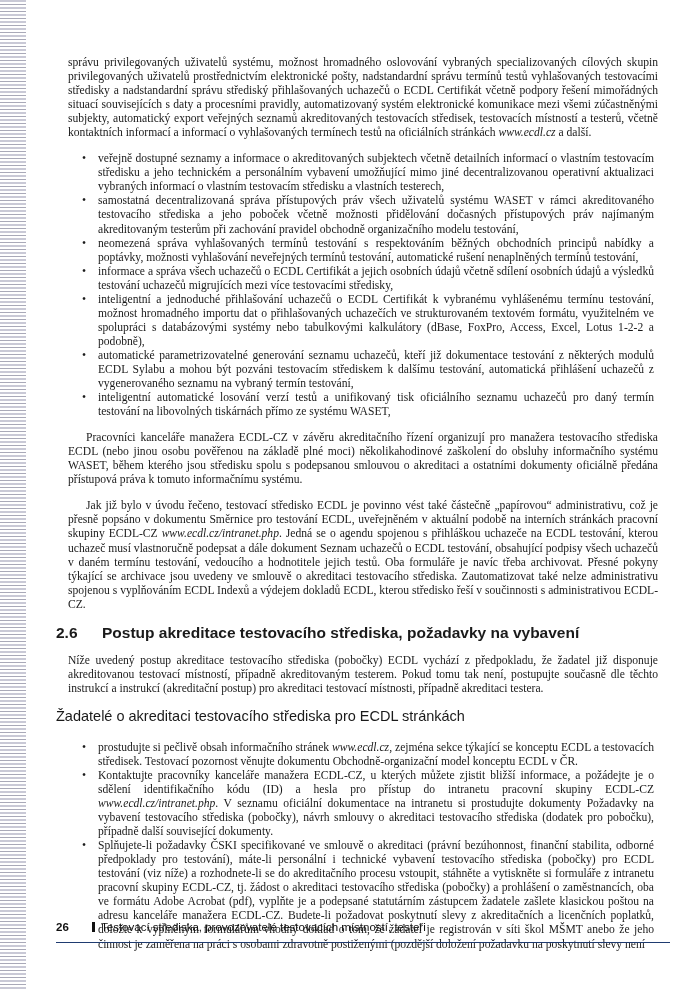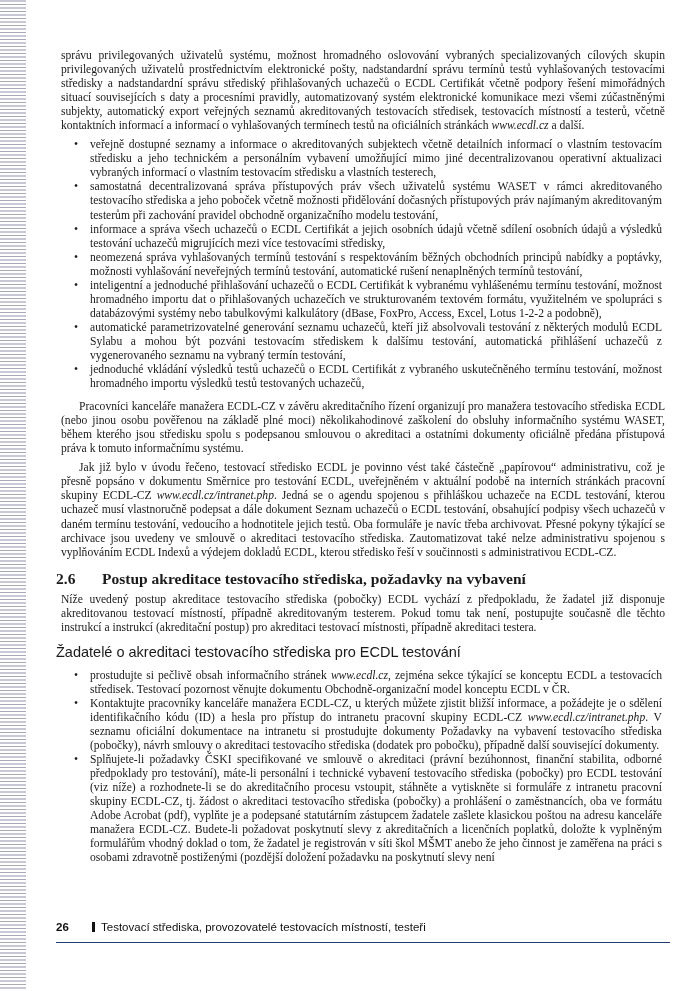--- a/index.html
+++ b/index.html
@@ -2,27 +2,27 @@
 <html><head>
 <meta charset="utf-8">
 <style>
   html, body { margin:0; padding:0; background:#fff; }
   body { width:700px; height:991px; position:relative; overflow:hidden;
          font-family:"DejaVu Serif","Liberation Serif",serif; color:#1a1a1a; }
   .stripes { position:absolute; left:0; top:0; width:26px; height:991px;
     background: repeating-linear-gradient(to bottom, #c9c9d6 0px, #c9c9d6 2px, #ffffff 2px, #ffffff 4px, #a9a9b8 4px, #a9a9b8 5px, #ffffff 5px, #ffffff 7px); }
   .content { position:absolute; left:56px; top:44px; width:614px;
     font-family:"Liberation Serif","DejaVu Serif",serif; font-size:11.6px; line-height:14.05px; text-align:justify; }
-  p { margin:5px; }
+  p { margin:12px; }
   p.indent { text-indent:18px; }
-  ul { margin:8px; padding:0 0 0 26px; list-style:none; }
+  ul { margin:16px; padding:0 0 0 26px; list-style:none; }
   ul li { position:relative; margin:0; }
   ul li::before { content:"•"; position:absolute; left:-16px; top:0; }
   ul.first { margin-top:2px; margin-bottom:9px; }
-  h2 { font-family:Liberation Serif, serif; font-weight:bold; font-size:15.5px;
+  h2 { font-family:Liberation Sans, sans-serif; font-weight:bold; font-size:15.5px;
        margin:10px 0 5px 0; line-height:18px; text-align:left; }
   h2 .num { display:inline-block; width:46px; }
   h3 { font-family:"Liberation Sans","DejaVu Sans",sans-serif; font-weight:normal; font-size:14.5px;
        margin:9px 0 4px 0; line-height:17px; text-align:left; }
   i { font-style:italic; }
   .rule { position:absolute; left:56px; top:942px; width:614px; height:1px; background:#1f3b70; }
   .footer { position:absolute; left:56px; top:921px; font-family:"Liberation Sans","DejaVu Sans",sans-serif;
             font-size:11.5px; color:#111; }
   .footer .page { font-weight:bold; display:inline-block; width:36px; }
   .footer .bar { display:inline-block; width:3px; height:10px; background:#111; margin-right:6px; vertical-align:-1px; }
@@ -30,33 +30,33 @@
 </head>
 <body>
 
 <div class="stripes"></div>
 
 <div class="content">
   <p><span>správu privilegovaných uživatelů systému, možnost hromadného oslovování vybraných specializovaných cílových skupin privilegovaných uživatelů prostřednictvím elektronické pošty, nadstandardní správu termínů testů vyhlašovaných testovacími středisky a nadstandardní správu střediský přihlašovaných uchazečů o ECDL Certifikát včetně podpory řešení mimořádných situací souvisejících s daty a procesními pravidly, automatizovaný systém elektronické komunikace mezi všemi zúčastněnými subjekty, automatický export veřejných seznamů akreditovaných testovacích středisek, testovacích místností a testerů, včetně kontaktních informací a informací o vyhlašovaných termínech testů na oficiálních stránkách </span><i>www.ecdl.cz</i><span> a další.</span></p>
   <ul class="first">
     <li>veřejně dostupné seznamy a informace o akreditovaných subjektech včetně detailních informací o vlastním testovacím středisku a jeho technickém a personálním vybavení umožňující mimo jiné decentralizovanou operativní aktualizaci vybraných informací o vlastním testovacím středisku a vlastních testerech,</li>
     <li>samostatná decentralizovaná správa přístupových práv všech uživatelů systému WASET v rámci akreditovaného testovacího střediska a jeho poboček včetně možnosti přidělování dočasných přístupových práv najímaným akreditovaným testerům při zachování pravidel obchodně organizačního modelu testování,</li>
+    <li>neomezená správa vyhlašovaných termínů testování s respektováním běžných obchodních principů nabídky a poptávky, možnosti vyhlašování neveřejných termínů testování, automatické rušení nenaplněných termínů testování,</li>
     <li>informace a správa všech uchazečů o ECDL Certifikát a jejich osobních údajů včetně sdílení osobních údajů a výsledků testování uchazečů migrujících mezi více testovacími středisky,</li>
-    <li>neomezená správa vyhlašovaných termínů testování s respektováním běžných obchodních principů nabídky a poptávky, možnosti vyhlašování neveřejných termínů testování, automatické rušení nenaplněných termínů testování,</li>
     <li>inteligentní a jednoduché přihlašování uchazečů o ECDL Certifikát k vybranému vyhlášenému termínu testování, možnost hromadného importu dat o přihlašovaných uchazečích ve strukturovaném textovém formátu, využitelném ve spolupráci s databázovými systémy nebo tabulkovými kalkulátory (dBase, FoxPro, Access, Excel, Lotus 1-2-2 a podobně),</li>
-    <li>automatické parametrizovatelné generování seznamu uchazečů, kteří již absolvovali testování z některých modulů ECDL Sylabu a mohou být pozváni testovacím střediskem k dalšímu testování, automatická přihlášení uchazečů z vygenerovaného seznamu na vybraný termín testování,</li>
-    <li>jednoduché vkládání výsledků testů uchazečů o ECDL Certifikát z vybraného uskutečněného termínu testování, možnost hromadného importu výsledků testů testovaných uchazečů,</li>
+    <li>automatické parametrizovatelné generování seznamu uchazečů, kteří již dokumentace testování z některých modulů ECDL Sylabu a mohou být pozváni testovacím střediskem k dalšímu testování, automatická přihlášení uchazečů z vygenerovaného seznamu na vybraný termín testování,</li>
+    <li>inteligentní automatické losování verzí testů a unifikovaný tisk oficiálního seznamu uchazečů pro daný termín testování na libovolných tiskárnách přímo ze systému WASET,</li>
   </ul>
   <p class="indent">Pracovníci kanceláře manažera ECDL-CZ v závěru akreditačního řízení organizují pro manažera testovacího střediska ECDL (nebo jinou osobu pověřenou na základě plné moci) několikahodinové zaškolení do obsluhy informačního systému WASET, během kterého jsou středisku spolu s podepsanou smlouvou o akreditaci a ostatními dokumenty oficiálně předána přístupová práva k tomuto informačnímu systému.</p>
   <p class="indent"><span>Jak již bylo v úvodu řečeno, testovací středisko ECDL je povinno vést také částečně „papírovou“ administrativu, což je přesně popsáno v dokumentu Směrnice pro testování ECDL, uveřejněném v aktuální podobě na interních stránkách pracovní skupiny ECDL-CZ </span><i>www.ecdl.cz/intranet.php</i><span>. Jedná se o agendu spojenou s přihláškou uchazeče na ECDL testování, kterou uchazeč musí vlastnoručně podepsat a dále dokument Seznam uchazečů o ECDL testování, obsahující podpisy všech uchazečů v daném termínu testování, vedoucího a hodnotitele jejich testů. Oba formuláře je navíc třeba archivovat. Přesné pokyny týkající se archivace jsou uvedeny ve smlouvě o akreditaci testovacího střediska. Zautomatizovat také nelze administrativu spojenou s vyplňováním ECDL Indexů a výdejem dokladů ECDL, kterou středisko řeší v součinnosti s administrativou ECDL-CZ.</span></p>
 
   <h2><span class="num">2.6</span><span>Postup akreditace testovacího střediska, požadavky na vybavení</span></h2>
   <p>Níže uvedený postup akreditace testovacího střediska (pobočky) ECDL vychází z předpokladu, že žadatel již disponuje akreditovanou testovací místností, případně akreditovaným testerem. Pokud tomu tak není, postupujte současně dle těchto instrukcí a instrukcí (akreditační postup) pro akreditaci testovací místnosti, případně akreditaci testera.</p>
 
-  <h3>Žadatelé o akreditaci testovacího střediska pro ECDL testování</h3>
+  <h3>Žadatelé o akreditaci testovacího střediska pro ECDL stránkách</h3>
   <ul>
     <li><span>prostudujte si pečlivě obsah informačního stránek </span><i>www.ecdl.cz</i><span>, zejména sekce týkající se konceptu ECDL a testovacích středisek. Testovací pozornost věnujte dokumentu Obchodně-organizační model konceptu ECDL v ČR.</span></li>
     <li><span>Kontaktujte pracovníky kanceláře manažera ECDL-CZ, u kterých můžete zjistit bližší informace, a požádejte je o sdělení identifikačního kódu (ID) a hesla pro přístup do intranetu pracovní skupiny ECDL-CZ </span><i>www.ecdl.cz/intranet.php</i><span>. V seznamu oficiální dokumentace na intranetu si prostudujte dokumenty Požadavky na vybavení testovacího střediska (pobočky), návrh smlouvy o akreditaci testovacího střediska (dodatek pro pobočku), případně další související dokumenty.</span></li>
     <li><span>Splňujete-li požadavky ČSKI specifikované ve smlouvě o akreditaci (právní bezúhonnost, finanční stabilita, odborné předpoklady pro testování), máte-li personální i technické vybavení testovacího střediska (pobočky) pro ECDL testování (viz níže) a rozhodnete-li se do akreditačního procesu vstoupit, stáhněte a vytiskněte si formuláře z intranetu pracovní skupiny ECDL-CZ, tj. žádost o akreditaci testovacího střediska (pobočky) a prohlášení o zaměstnancích, oba ve formátu Adobe Acrobat (pdf), vyplňte je a podepsané statutárním zástupcem žadatele zašlete klasickou poštou na adresu kanceláře manažera ECDL-CZ. Budete-li požadovat poskytnutí slevy z akreditačních a licenčních poplatků, doložte k vyplněným formulářům vhodný doklad o tom, že žadatel je registrován v síti škol MŠMT anebo že jeho činnost je zaměřena na práci s osobami zdravotně postiženými (pozdější doložení požadavku na poskytnutí slevy není</span></li>
   </ul>
 </div>
 
 <div class="rule"></div>
 <div class="footer">
   <span class="page">26</span><span class="bar"></span><span>Testovací střediska, provozovatelé testovacích místností, testeři</span>

